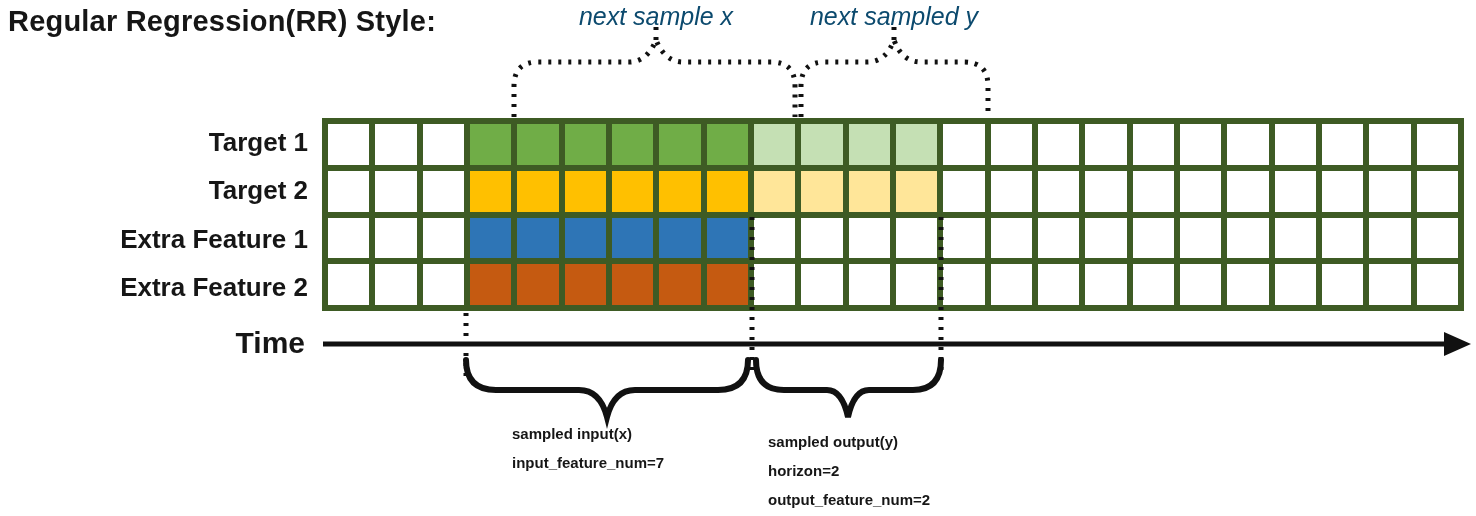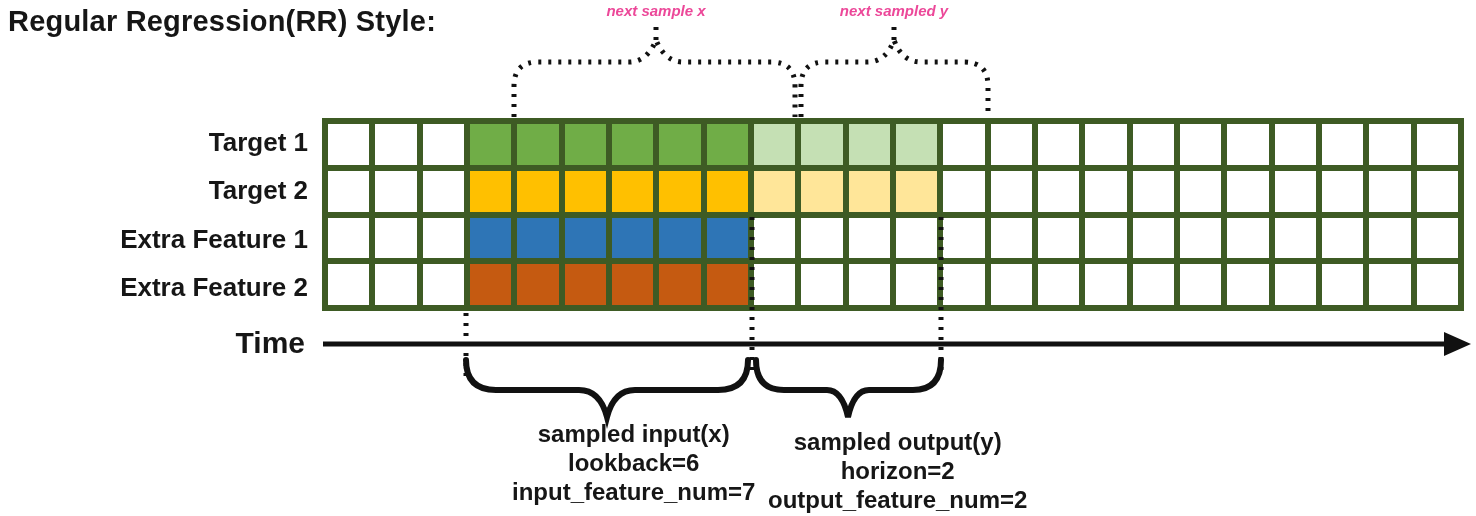--- a/index.html
+++ b/index.html
@@ -21,31 +21,31 @@
   }
   .cell{background:#ffffff;}
   
   .row-label{
     position:absolute;left:0;width:308px;height:48px;line-height:48px;
     text-align:right;font-size:26px;font-weight:bold;white-space:nowrap;color:#161616;
   }
   
   .brace-label{
     position:absolute;top:2px;transform:translateX(-50%);
-    font-size:15px;font-weight:bold;font-style:italic;white-space:nowrap;color:#ec4899;
+    font-size:25px;font-weight:normal;font-style:italic;white-space:nowrap;color:#0c4a6e;
   }
   
   #time-label{
     position:absolute;left:150px;top:326px;width:155px;text-align:right;
     font-size:30px;font-weight:bold;color:#161616;
   }
   
   .anno-block{
-    position:absolute;top:419px;font-size:24px;font-weight:bold;
-    line-height:29px;white-space:nowrap;color:#161616;text-align:center;
+    position:absolute;top:419px;font-size:15px;font-weight:bold;
+    line-height:29px;white-space:nowrap;color:#161616;
   }
   #anno-input{left:512px;}
   #anno-output{left:768px;margin-top:8px;}
   
   #overlay{position:absolute;left:0;top:0;pointer-events:none;}
   .dotted{stroke:#111;stroke-width:5;fill:none;stroke-dasharray:3 7;stroke-linecap:butt;}
   .solid-brace{stroke:#111;stroke-width:6;fill:none;stroke-linecap:round;}
   .axis{stroke:#111;stroke-width:5;}
 </style>
 </head>
@@ -157,21 +157,20 @@
     <div class="cell" style="background: rgb(255, 255, 255);"></div>
   </div>
 
 <div class="brace-label" style="left:656px;">next sample x</div>
 <div class="brace-label" style="left:894px;">next sampled y</div>
 
 <div id="time-label">Time</div>
 
 <div class="anno-block" id="anno-input">
   <div>sampled input(x)</div>
-  <div>lookback=6</div>
   <div>input_feature_num=7</div>
 </div>
 <div class="anno-block" id="anno-output">
   <div>sampled output(y)</div>
   <div>horizon=2</div>
   <div>output_feature_num=2</div>
 </div>
 
 <svg id="overlay" width="1476" height="516" viewBox="0 0 1476 516">
 

